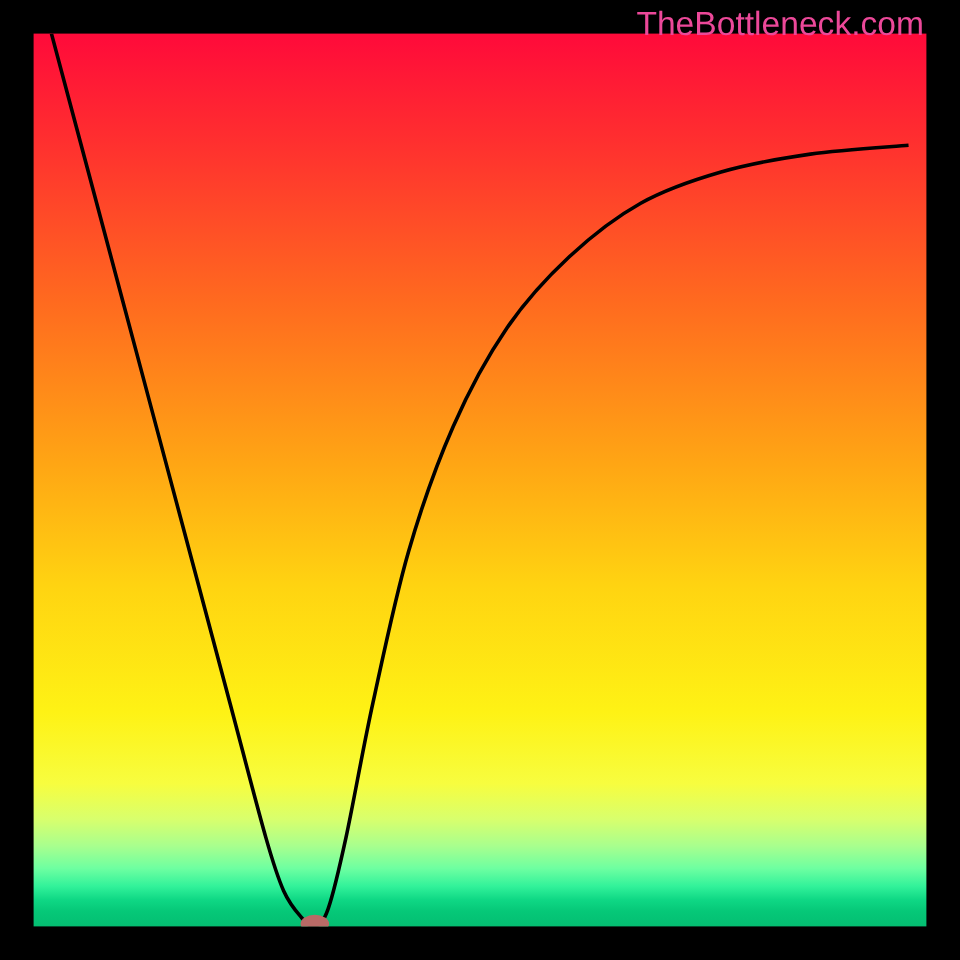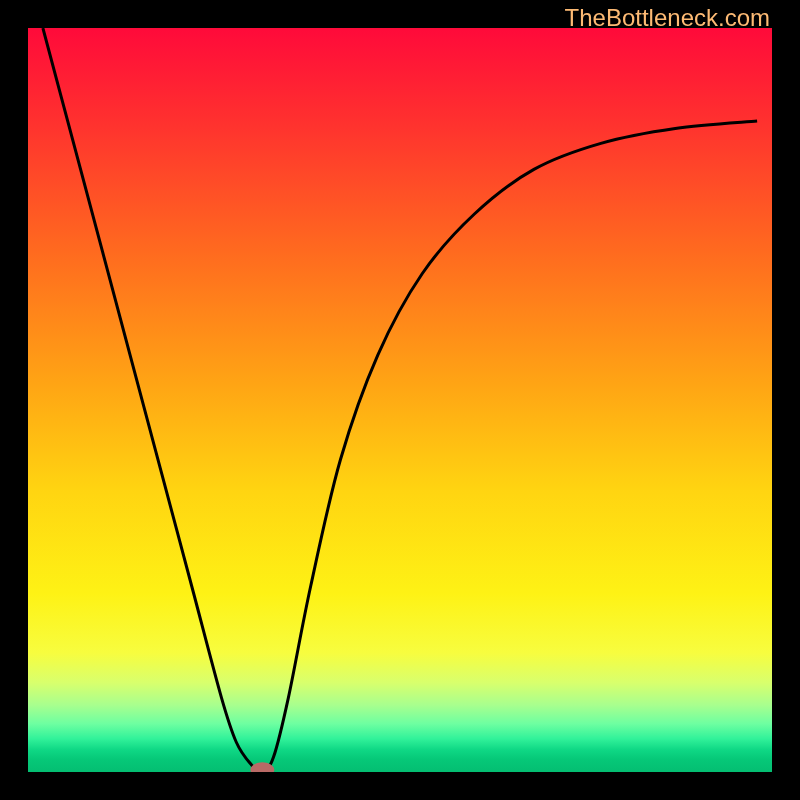--- a/index.html
+++ b/index.html
@@ -28,23 +28,23 @@
       #a8ff8e 91%,
       #6effa1 93.5%,
       #32f29a 95.5%,
       #0fd885 97%,
       #06c878 98.3%,
       #04be72 100%);
   }
   .watermark {
     position: absolute;
     font-family: Arial, Helvetica, sans-serif;
-    font-size: 24px;
+    font-size: 28px;
     font-weight: 400;
-    color: #fdba74;
+    color: #ec4899;
     letter-spacing: 0px;
   }
   .curve-svg {
     position: absolute;
     left: 0; top: 0;
     width: 744px; height: 744px;
   }
 </style>
 </head>
 <body>

